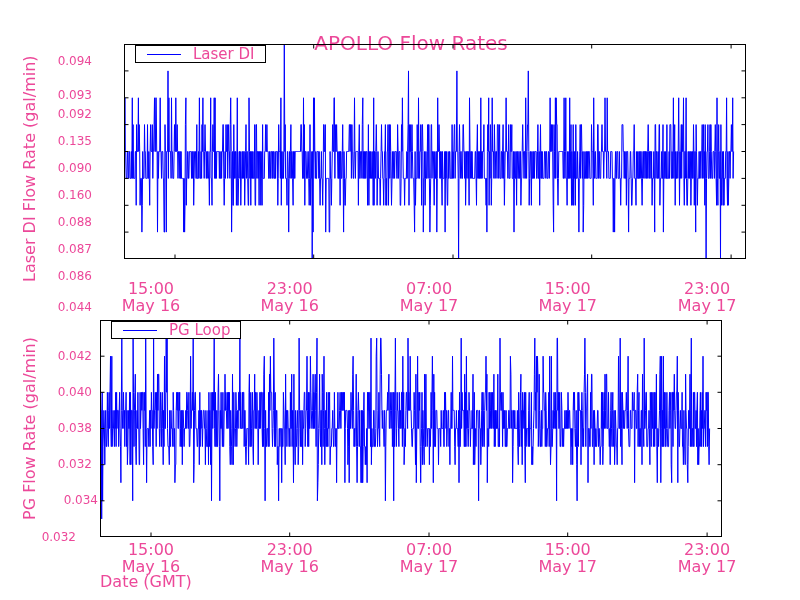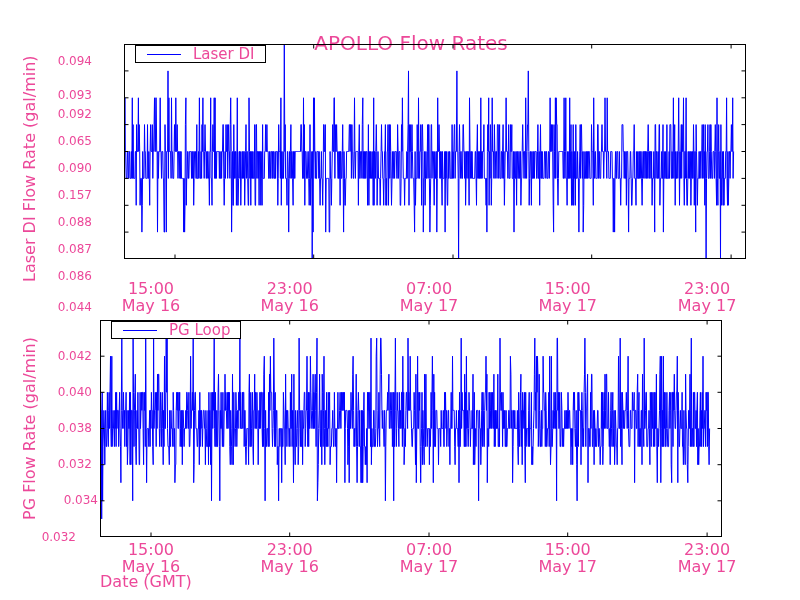--- a/index.html
+++ b/index.html
@@ -75,23 +75,23 @@
       <span class="legend-line"></span>
       <span>PG Loop</span>
     </div>
   </div>
 
   <div class="xlabel">Date (GMT)</div>
 
 <div class="ytick" style="left: 30px; top: 267.5px;">0.086</div>
     <div class="ytick" style="left: 30px; top: 240.625px;">0.087</div>
     <div class="ytick" style="left: 30px; top: 213.75px;">0.088</div>
-    <div class="ytick" style="left: 30px; top: 186.875px;">0.157</div>
+    <div class="ytick" style="left: 30px; top: 186.875px;">0.160</div>
     <div class="ytick" style="left: 30px; top: 160px;">0.090</div>
-    <div class="ytick" style="left: 30px; top: 133.125px;">0.065</div>
+    <div class="ytick" style="left: 30px; top: 133.125px;">0.135</div>
     <div class="ytick" style="left: 30px; top: 106.25px;">0.092</div>
     <div class="ytick" style="left: 30px; top: 79.375px; margin-top: 8px;">0.093</div>
     <div class="ytick" style="left: 30px; top: 52.5px;">0.094</div>
     <div class="xtick" style="left: 103.004px; top: 280px;">
       <div>15:00</div>
       <div>May 16</div>
     </div>
     <div class="xtick" style="left: 241.71px; top: 280px;">
       <div>23:00</div>
       <div>May 16</div>

